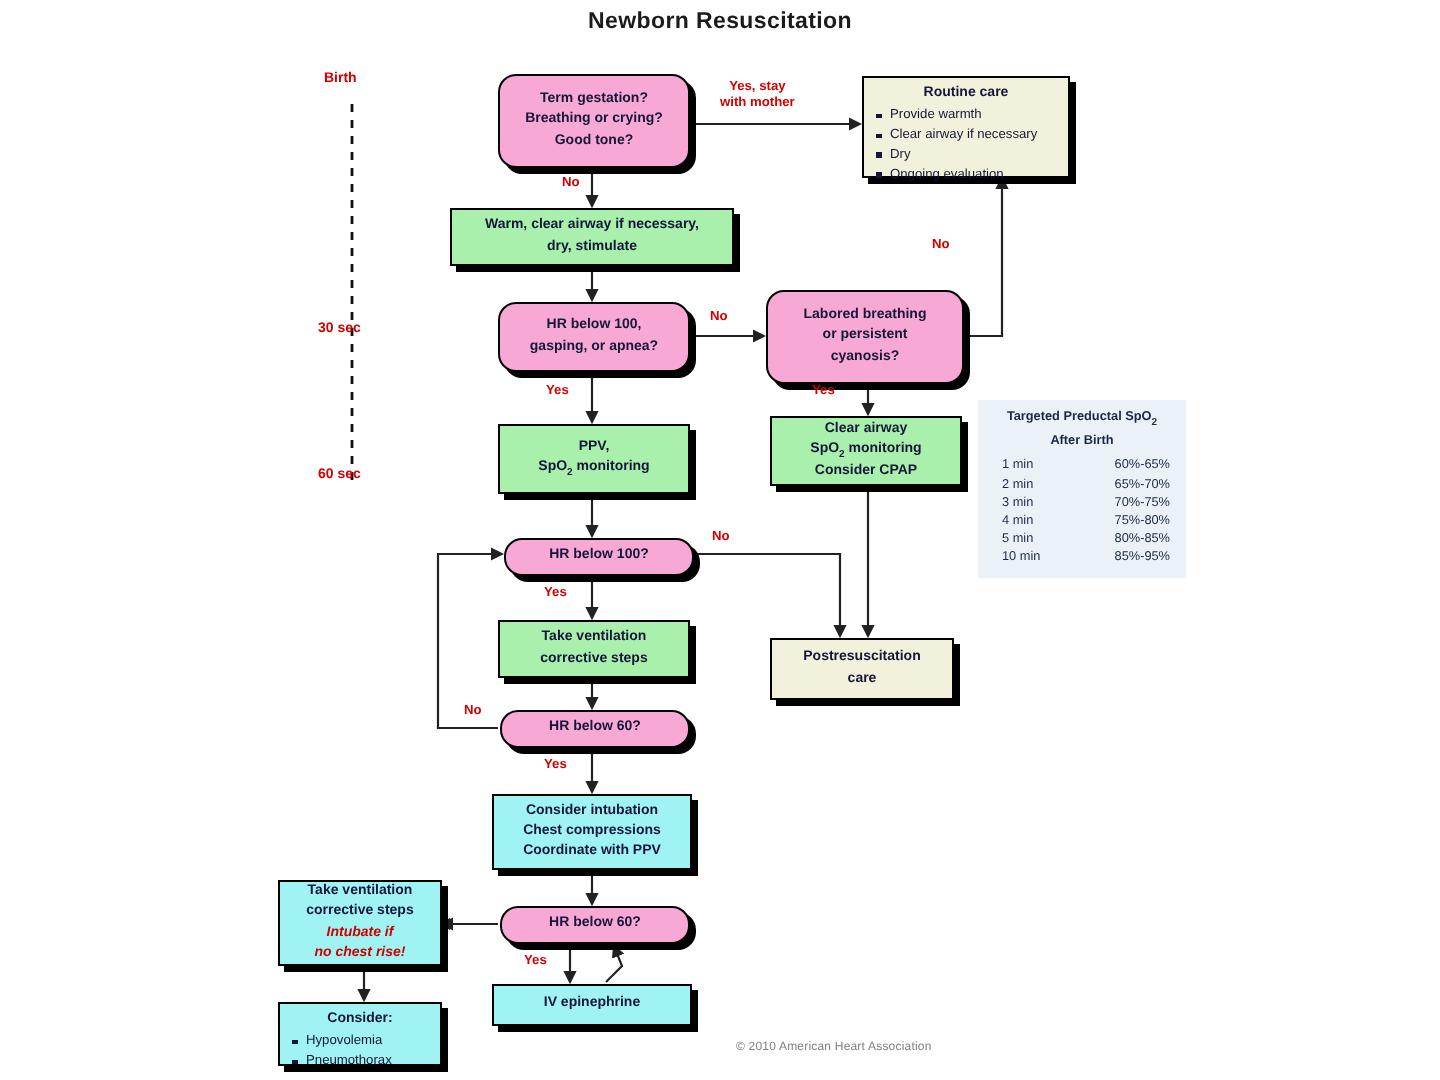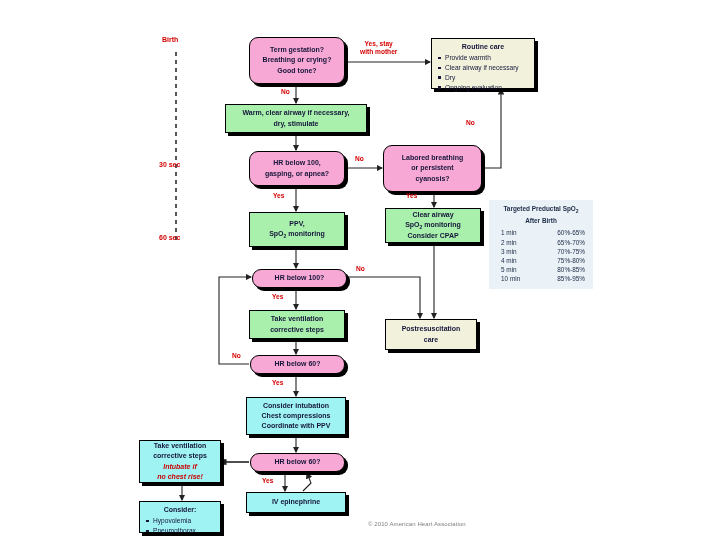--- a/index.html
+++ b/index.html
@@ -153,20 +153,21 @@
     white-space: nowrap;
   }
   .spo2 td.t { padding-left: 8px; }
   .spo2 td.v { text-align: right; padding-right: 4px; }
 </style>
 </head>
 <body>
 
 <div id="canvas">
 
+  <div class="title">Newborn Resuscitation</div>
 
   <svg id="wires" viewBox="0 0 720 540">
     <defs>
       <marker id="ah" markerWidth="6" markerHeight="6" refX="5" refY="3" orient="auto">
         <path d="M0,0 L6,3 L0,6 z" fill="#222222"></path>
       </marker>
     </defs>
     <g stroke="#222222" stroke-width="1.1" fill="none" marker-end="url(#ah)">
 
       <path d="M296,84 L296,103"></path>

